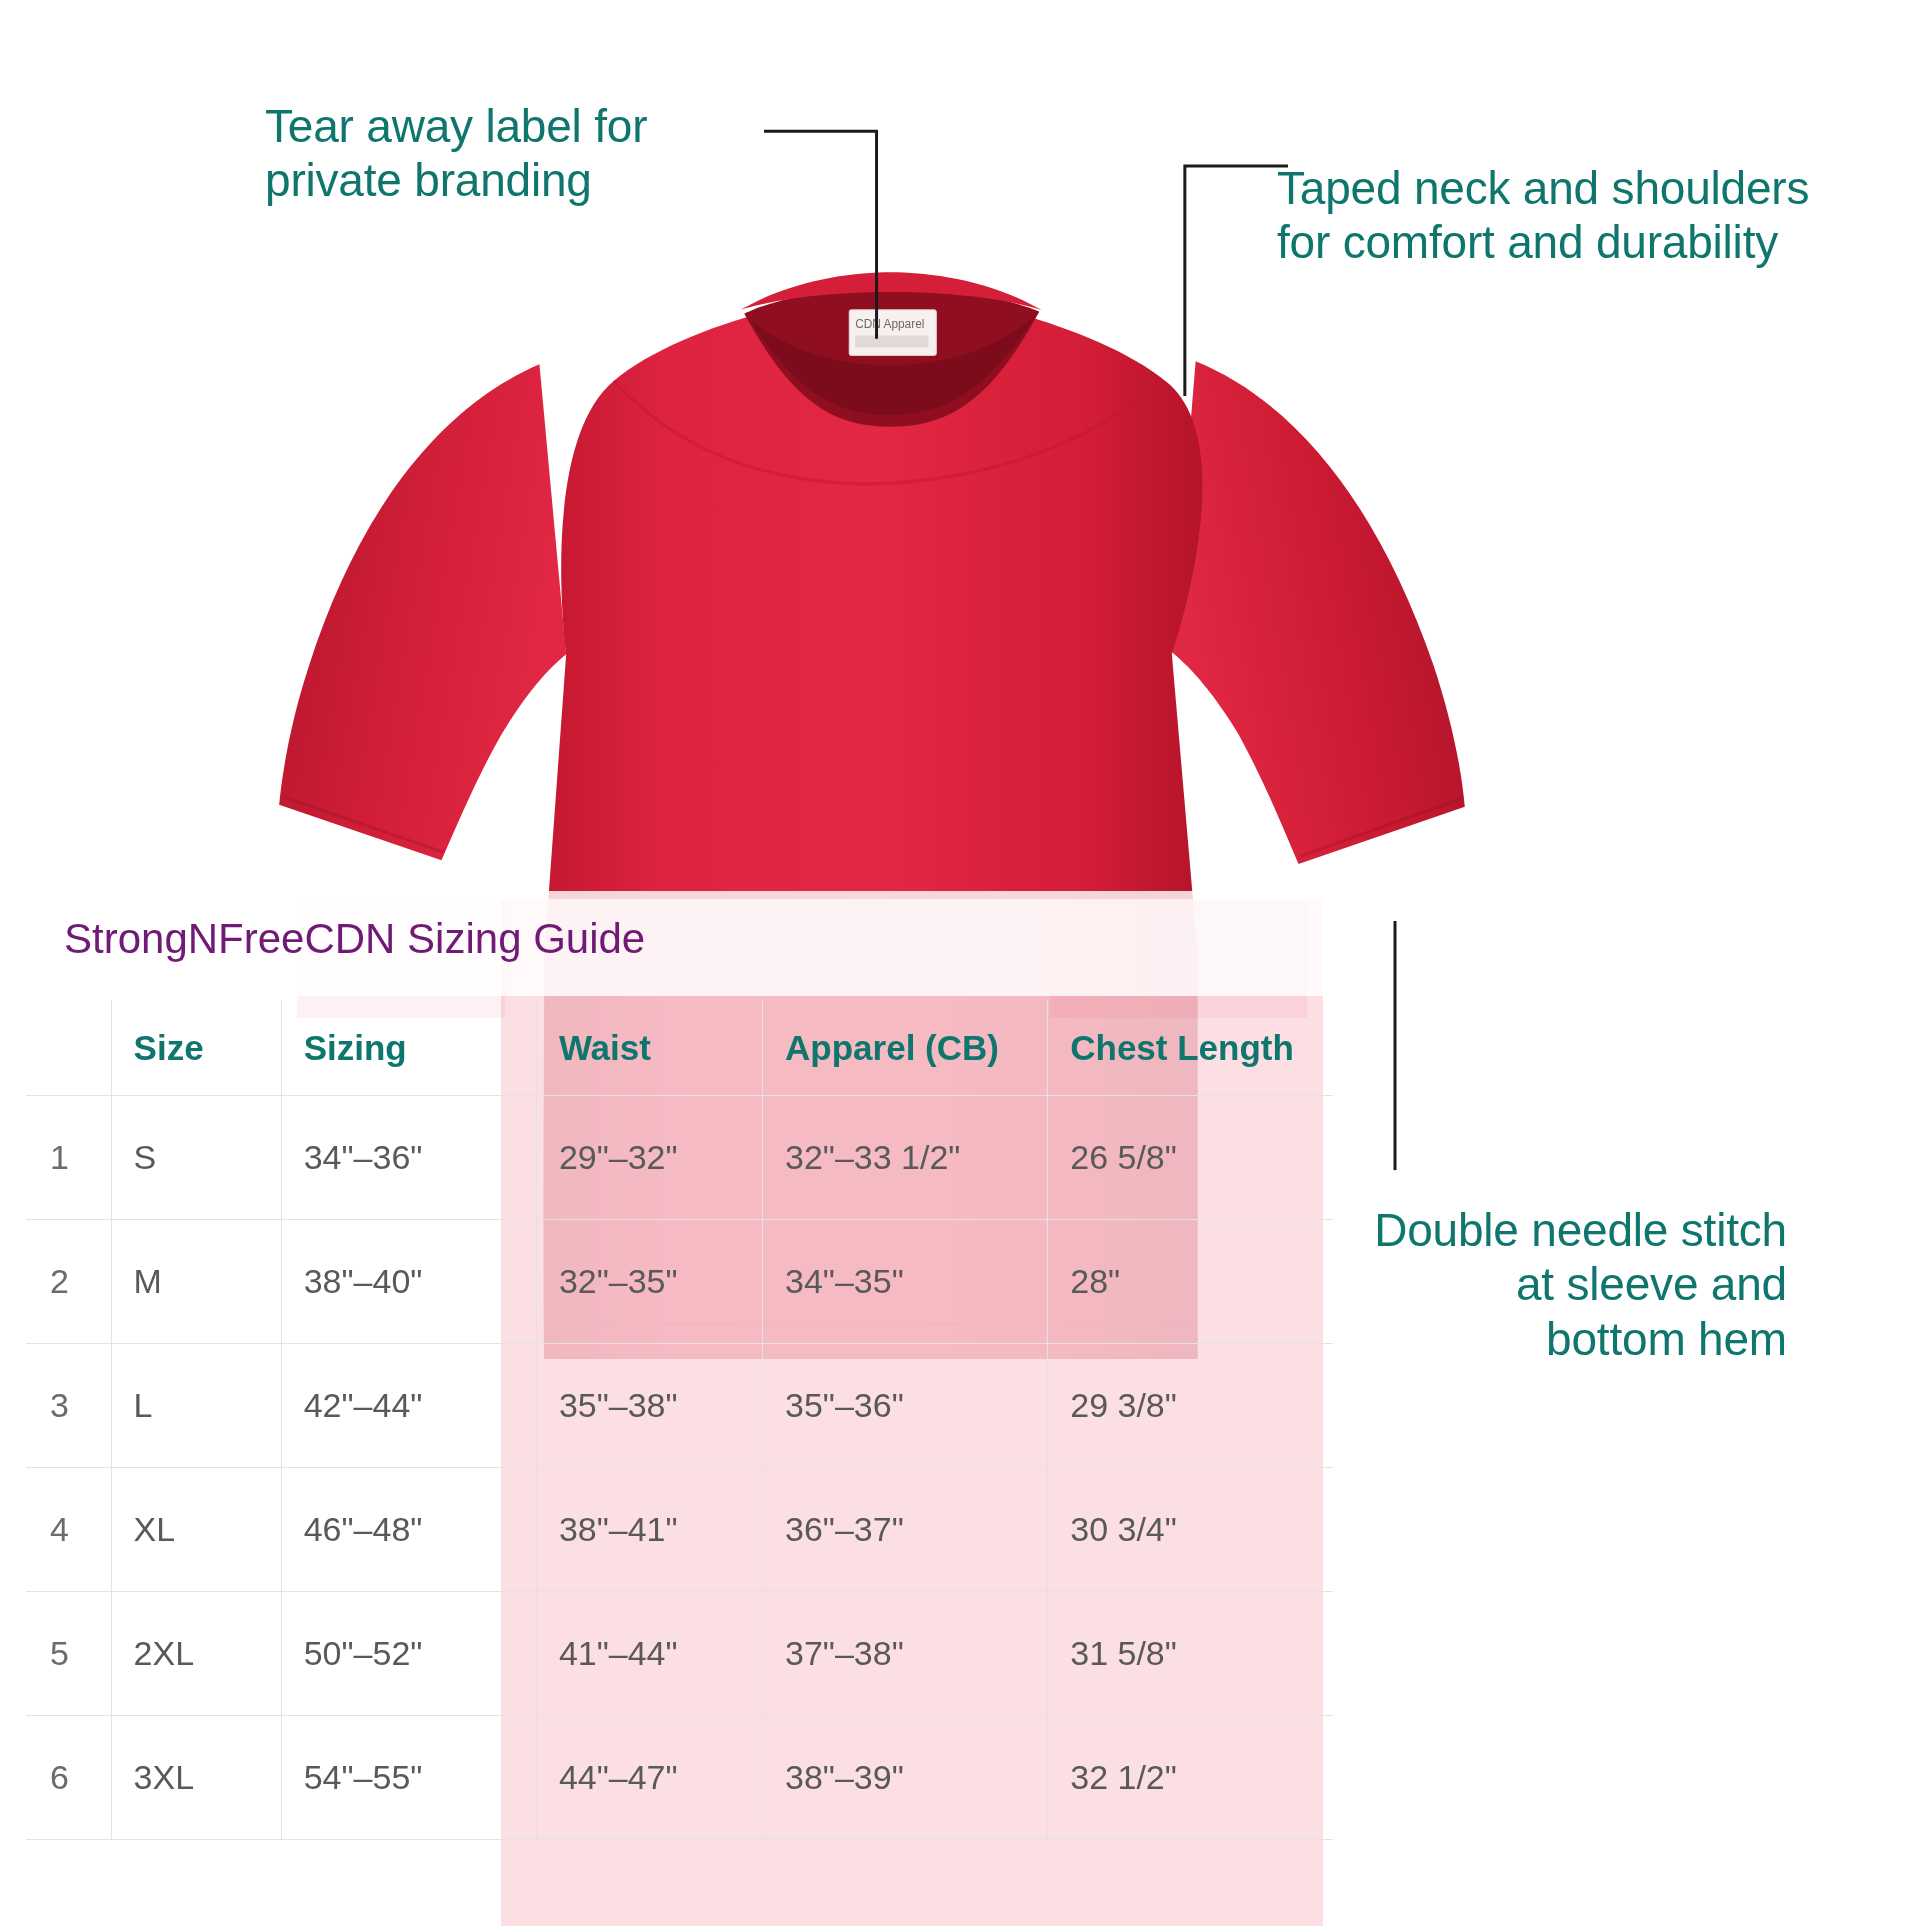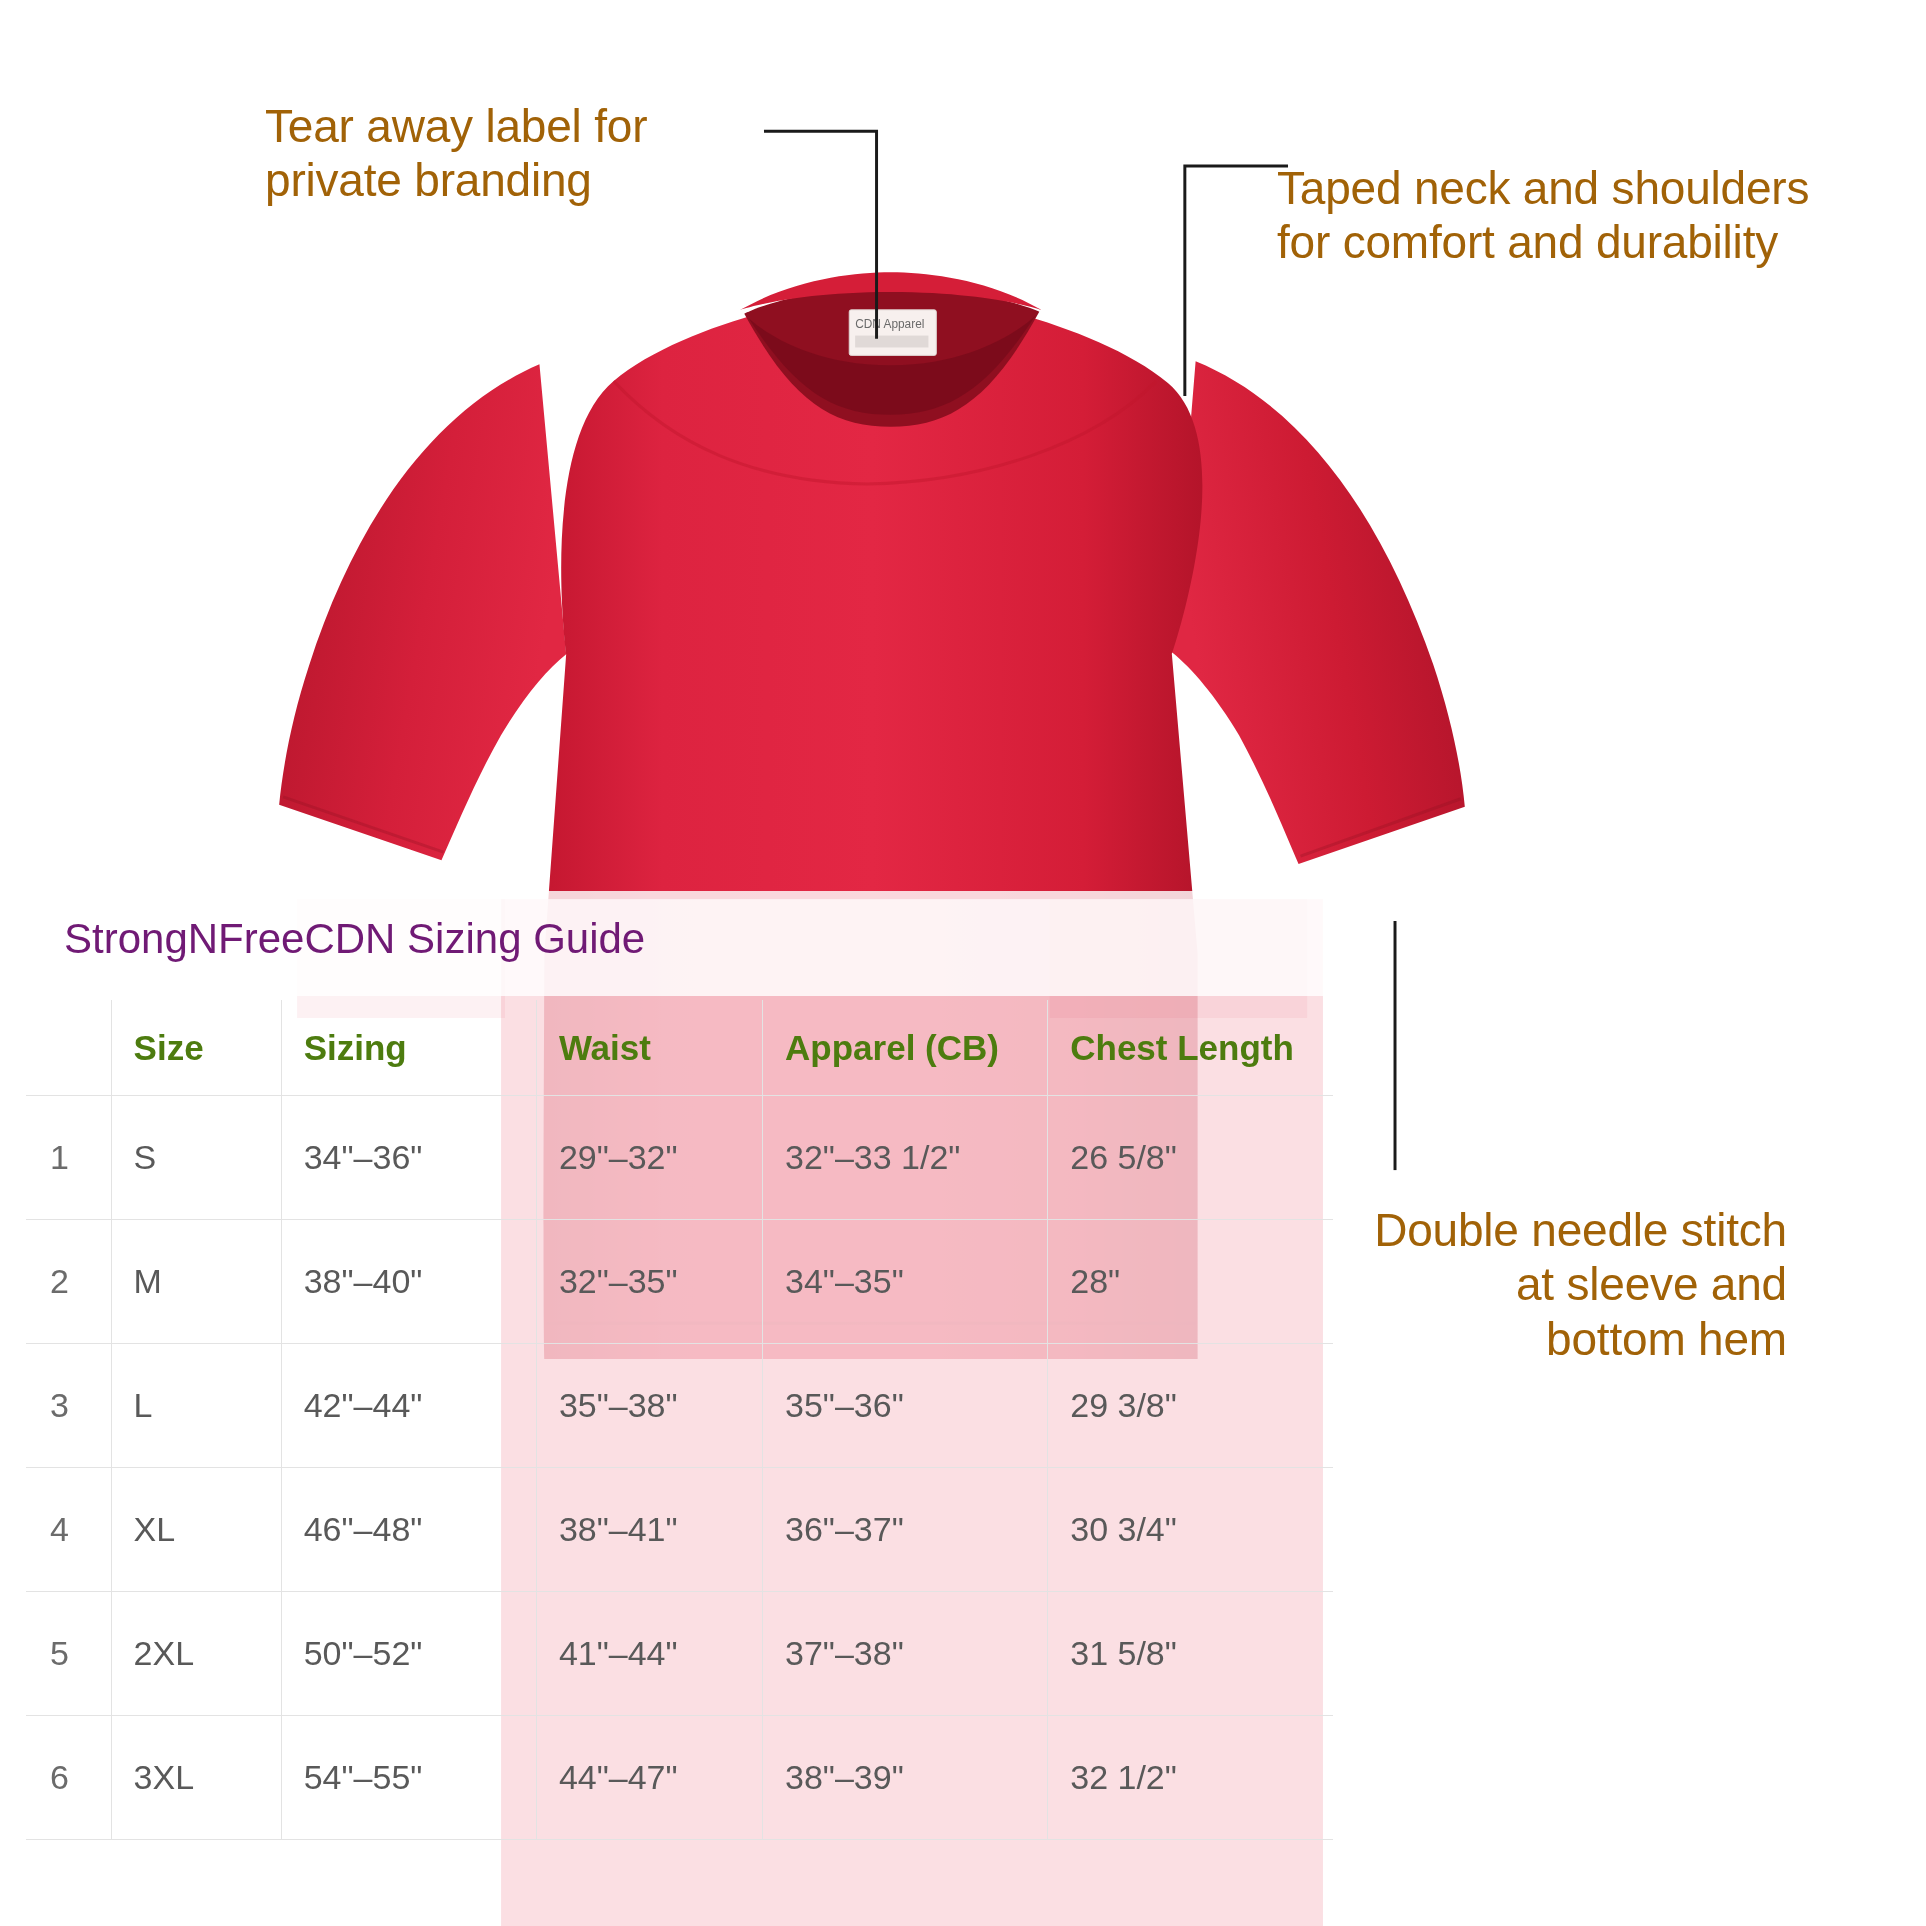--- a/index.html
+++ b/index.html
@@ -21,21 +21,21 @@
     width: 1927px;
     height: 1927px;
   }
 
   
   .callout {
     position: absolute;
     font-family: "Liberation Sans", sans-serif;
     font-size: 46px;
     line-height: 1.18;
-    color: #a16207;
+    color: #0f766e;
     letter-spacing: -0.2px;
   }
   #callout-tear-away {
     left: 265px;
     top: 99px;
     width: 515px;
   }
   #callout-taped-neck {
     left: 1277px;
     top: 153px;
@@ -102,21 +102,21 @@
     padding: 0 0 0 22px;
     height: 123px;
     text-align: left;
     vertical-align: middle;
     font-weight: normal;
     background: transparent;
   }
   table.size-table thead th {
     height: 95px;
     font-weight: bold;
-    color: #4d7c0f;
+    color: #0f766e;
     font-size: 35px;
   }
   table.size-table td.rownum, table.size-table th.rownum {
     color: #6b6b6b;
     padding-left: 24px;
     border-left: none;
   }
   table.size-table tr > *:first-child { border-left: none; }
   table.size-table tr > *:last-child { border-right: none; }
   table.size-table thead tr > * { border-top: none; }

